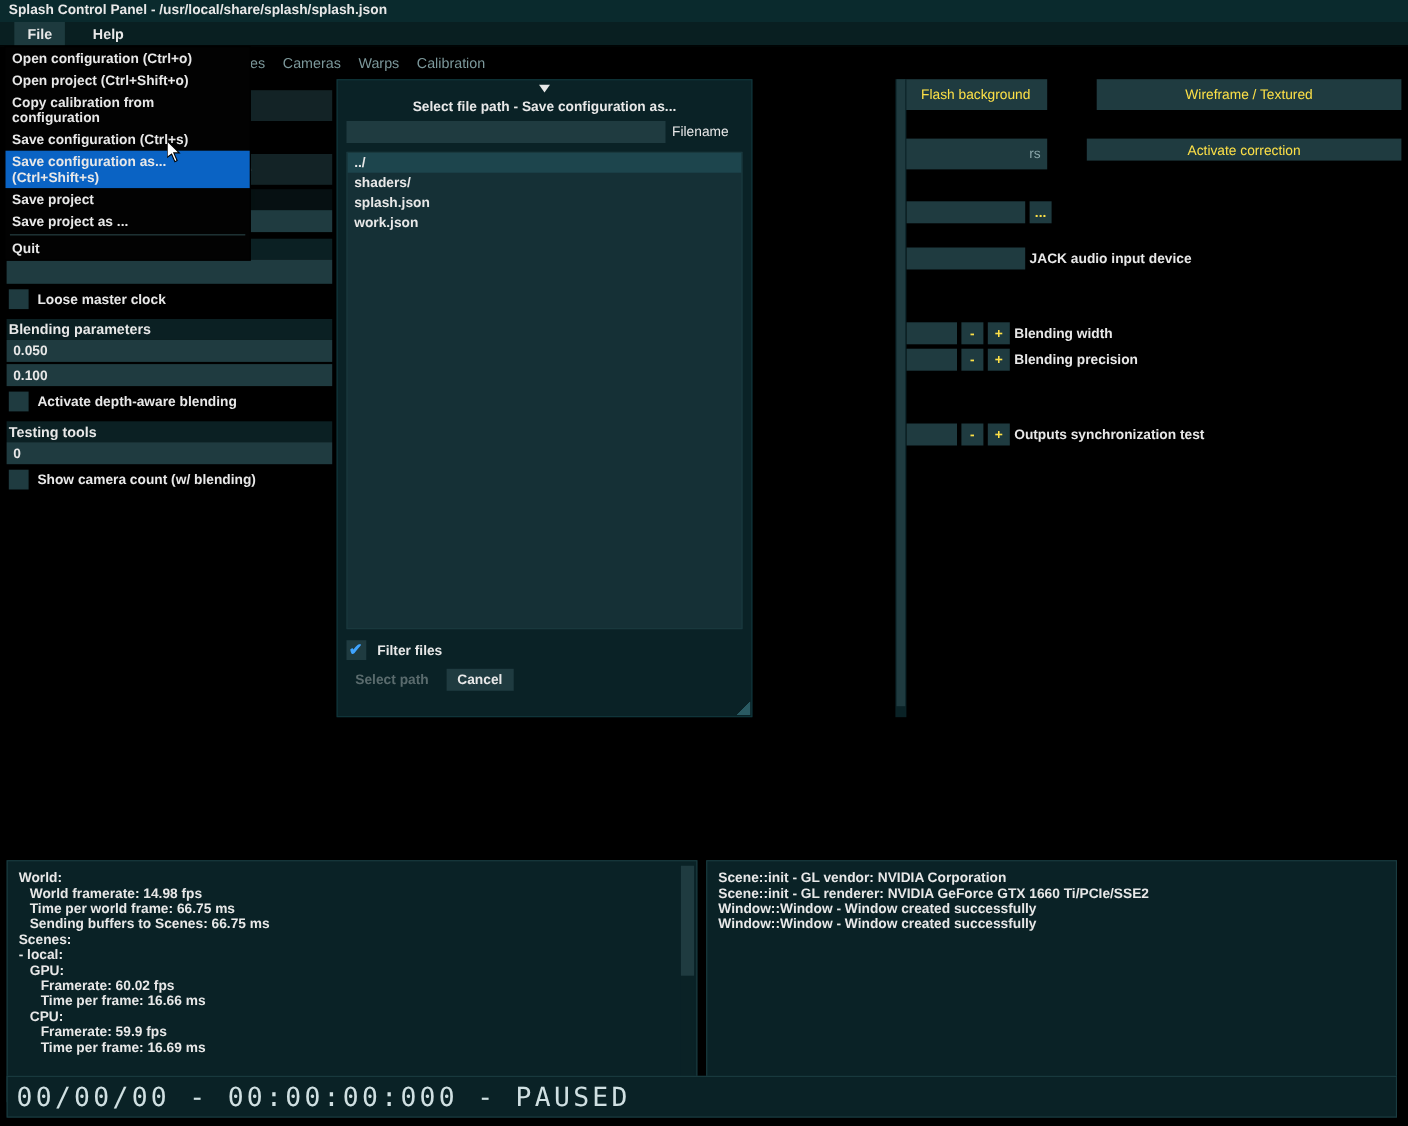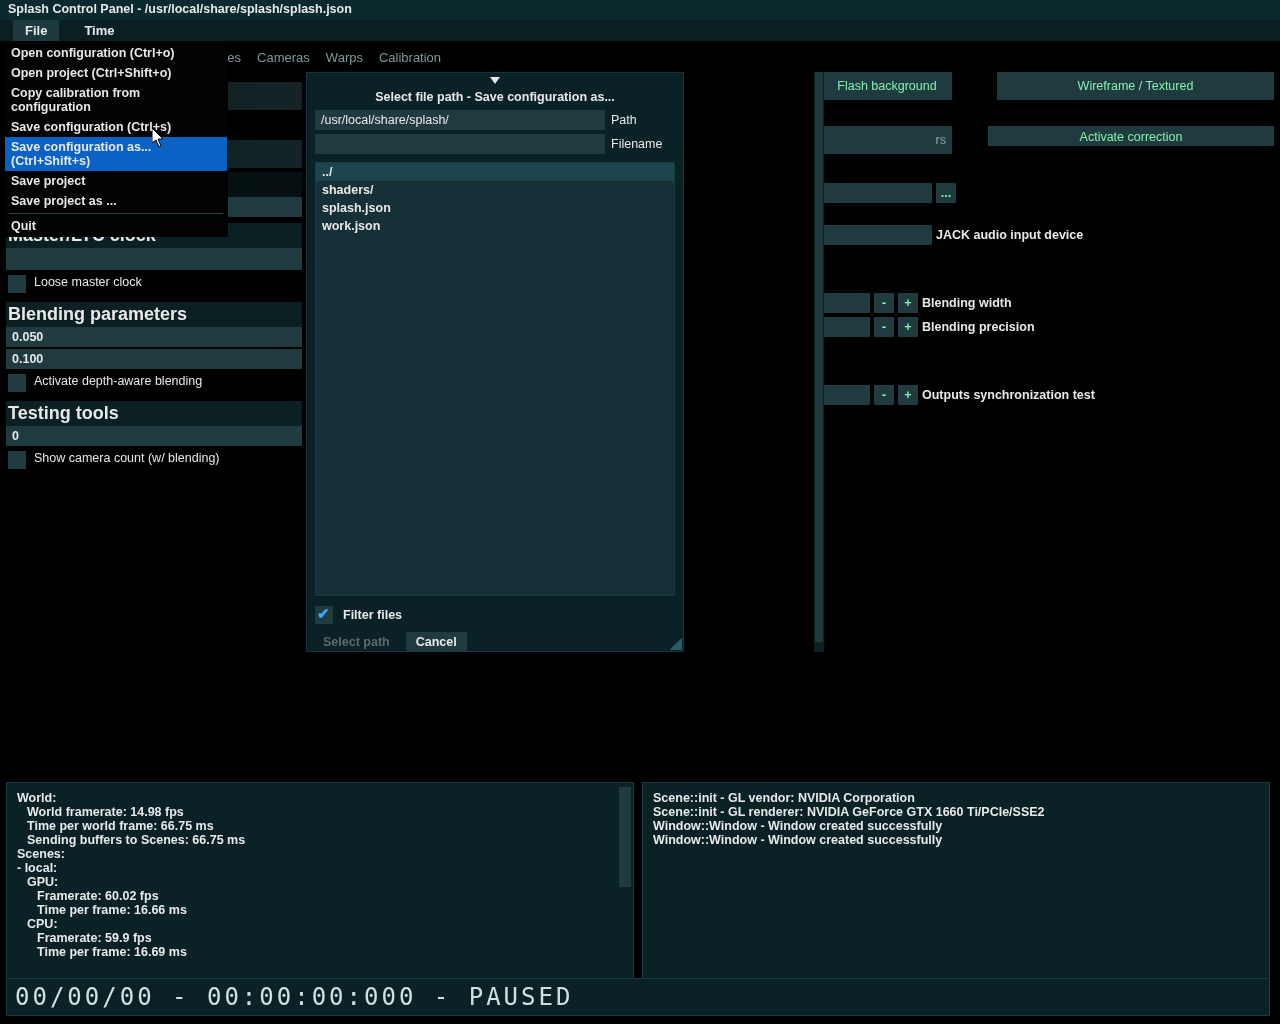--- a/index.html
+++ b/index.html
@@ -83,44 +83,44 @@
     top: 40px;
     height: 620px;
     display: flex;
     gap: 4px;
     padding: 0 2px;
   }
   .left-col { width: 296px; }
   .mid-col  { flex: 1; position: relative; }
   .right-col{ width: 452px; }
 
-  .section-lbl { font-weight: 600; font-size: 18px; padding: 2px 2px; color: #e8e8e8; background: #0b2023; }
+  .section-lbl { font-weight: 600; font-size: 13px; padding: 2px 2px; color: #e8e8e8; background: #0b2023; }
   .btn {
     background: #1f3b40;
     text-align: center;
     padding: 4px 6px;
     font-size: 12.5px;
     font-weight: 500;
     border: none;
-    color: #86efac;
+    color: #fde047;
     cursor: pointer;
     display: block;
     width: 100%;
   }
   .btn.small { width: 20px; height: 20px; padding: 0; display: inline-flex; align-items:center; justify-content:center; font-weight: 700;}
   .input-field {
     background: #1f3b40;
     border: none;
     color: #e8e8e8;
     padding: 3px 6px;
     font-size: 12.5px;
     width: 100%;
     font-weight: 600;
   }
-  .checkbox-row { display: flex; align-items: flex-start; gap: 8px; padding: 3px 2px; font-weight: 400; font-size: 12.5px;}
+  .checkbox-row { display: flex; align-items: center; gap: 8px; padding: 3px 2px; font-weight: 700; font-size: 12.5px;}
   .chk { width: 18px; height: 18px; background: #1f3b40; display: inline-block; position: relative; }
   .chk.checked::after { content:"✔"; position:absolute; left:2px; top:-1px; color:#3fa4ff; font-size:15px; font-weight:700;}
   .big-half { display:flex; gap:6px; }
   .big-half .btn { flex:1; padding: 6px; }
 
   .param-row { display: flex; align-items: center; gap: 4px; padding: 1px 2px; font-weight: 600; font-size: 12.5px;}
   .param-row .input-field { width: 434px; }
   .param-row .label { flex: 1; }
 
   
@@ -218,21 +218,21 @@
   .mid-scroll { position:absolute; right:-6px; top:-10px; width:10px; height:580px; background:#0a2226;}
   .mid-scroll-thumb{position:absolute; top:0; left:1px; right:1px; height:570px; background:#1f3b40;}
 </style>
 </head>
 <body>
 
 <div class="titlebar">Splash Control Panel - /usr/local/share/splash/splash.json</div>
 
 <div class="menubar">
   <div class="menubar-item active">File</div>
-  <div class="menubar-item">Time</div>
+  <div class="menubar-item">Help</div>
 </div>
 
 <div class="file-menu">
   <div class="file-menu-item">Open configuration (Ctrl+o)</div>
   <div class="file-menu-item">Open project (Ctrl+Shift+o)</div>
   <div class="file-menu-item">Copy calibration from configuration</div>
   <div class="file-menu-item">Save configuration (Ctrl+s)</div>
   <div class="file-menu-item highlight">Save configuration as... (Ctrl+Shift+s)</div>
   <div class="file-menu-item">Save project</div>
   <div class="file-menu-item">Save project as ...</div>
@@ -293,24 +293,20 @@
         <span class="chk"></span>
         <span>Show camera count (w/ blending)</span>
       </div>
     </div>
 
     <div class="mid-col">
       <div class="file-dialog">
         <div class="hdr">
           <span class="tri"></span>
           <span>Select file path - Save configuration as...</span>
-        </div>
-        <div class="field-row">
-          <input class="input-field" value="/usr/local/share/splash/" style="">
-          <span class="lbl">Path</span>
         </div>
         <div class="field-row">
           <input class="input-field" value="" style="">
           <span class="lbl">Filename</span>
         </div>
         <div class="filelist">
           <div class="filelist-item sel">../</div>
           <div class="filelist-item">shaders/</div>
           <div class="filelist-item">splash.json</div>
           <div class="filelist-item">work.json</div>

